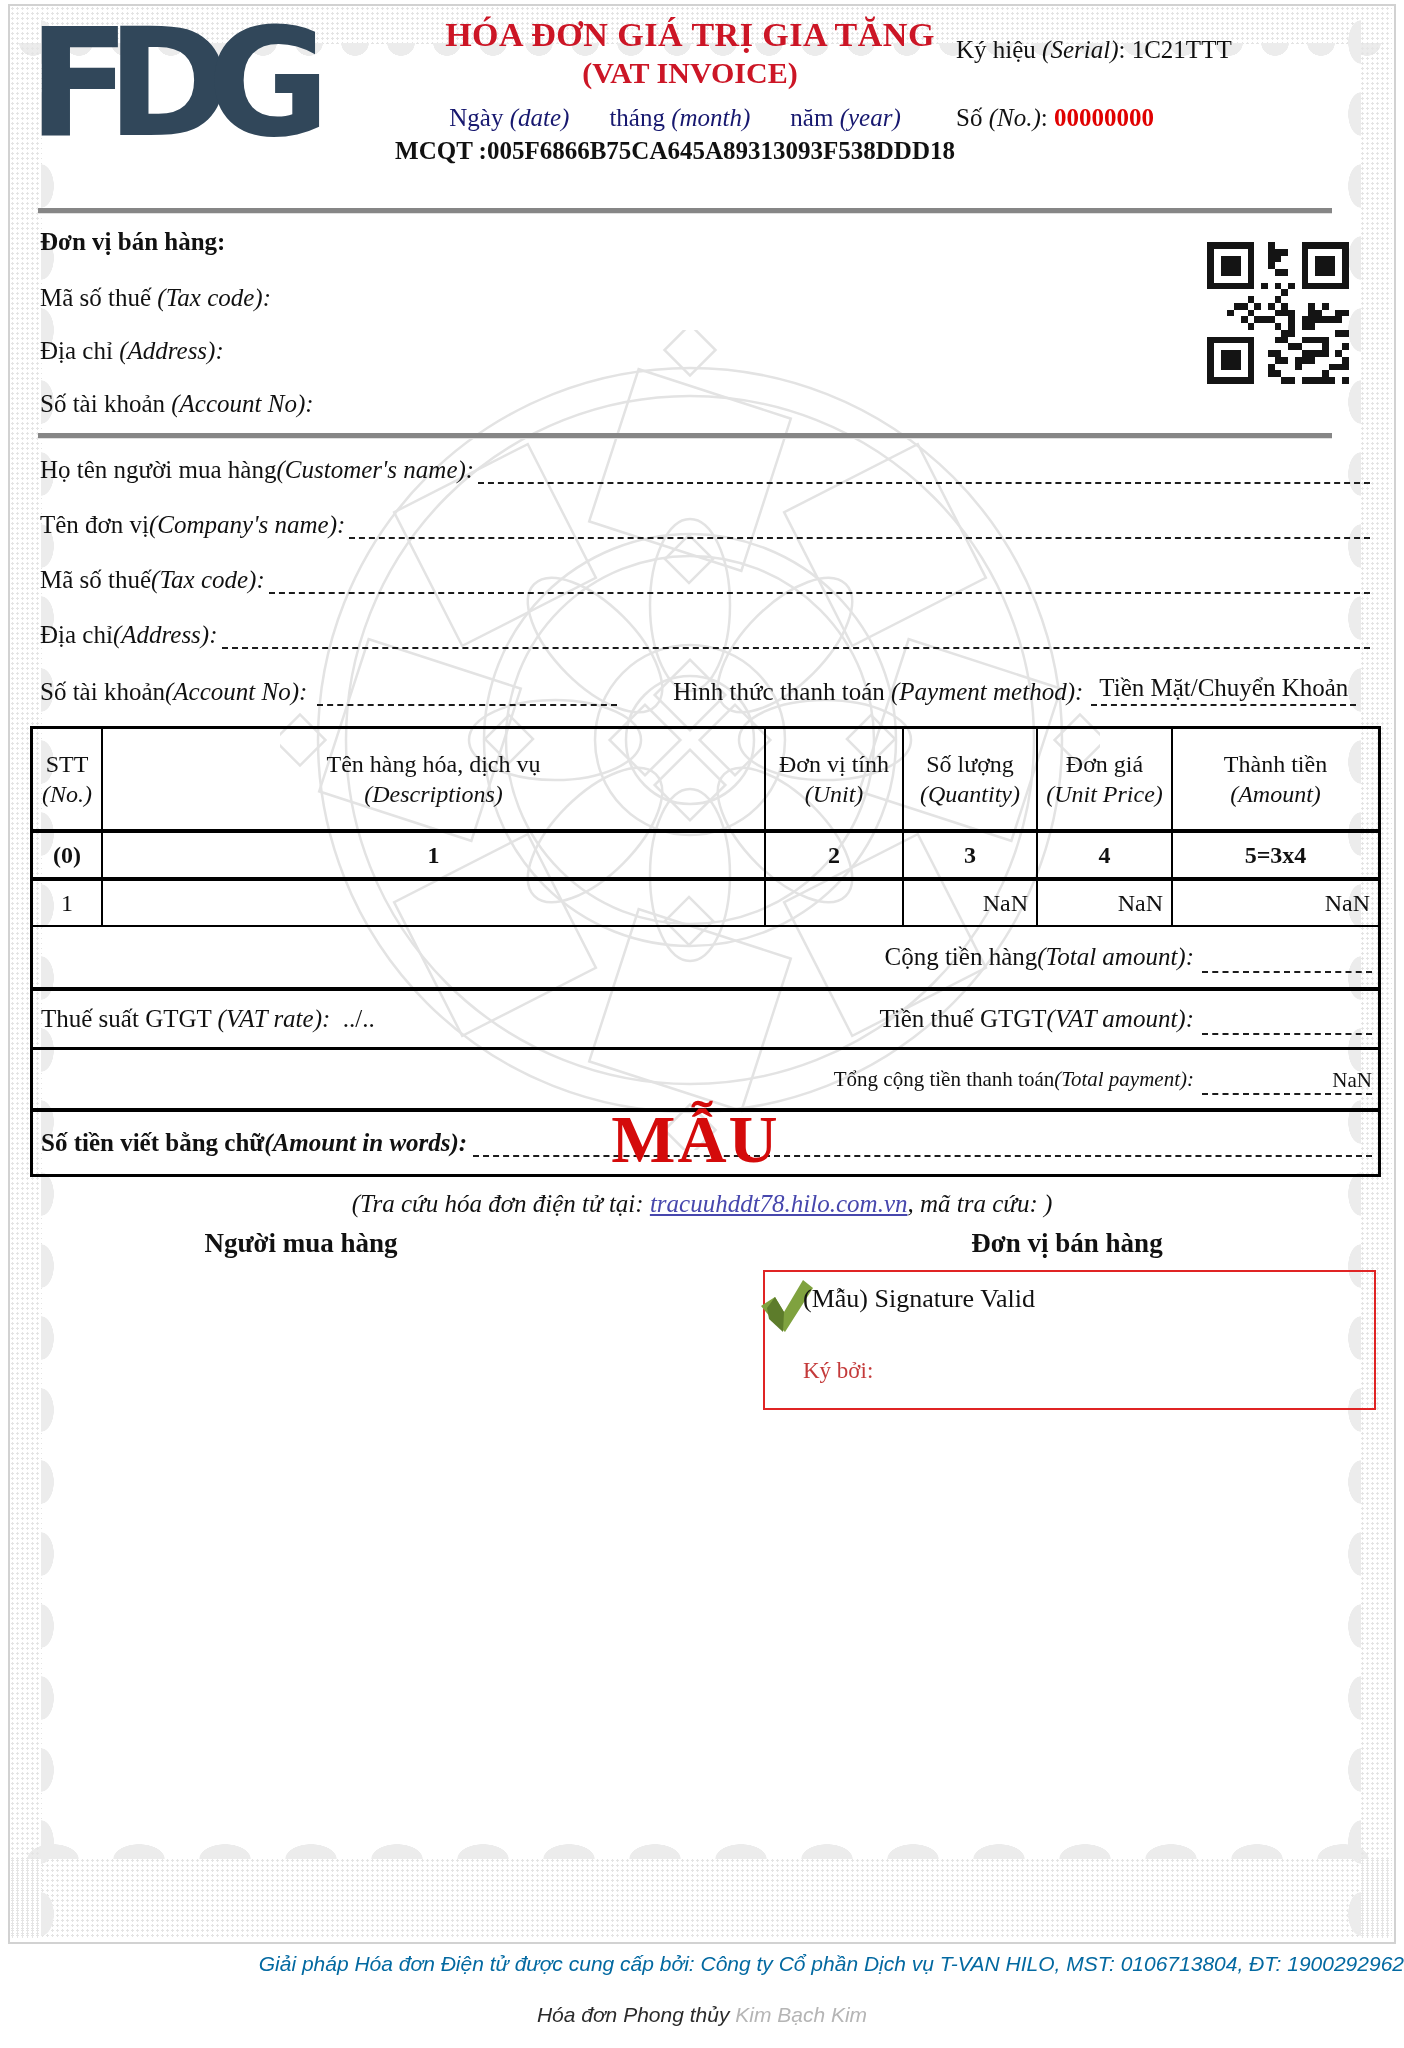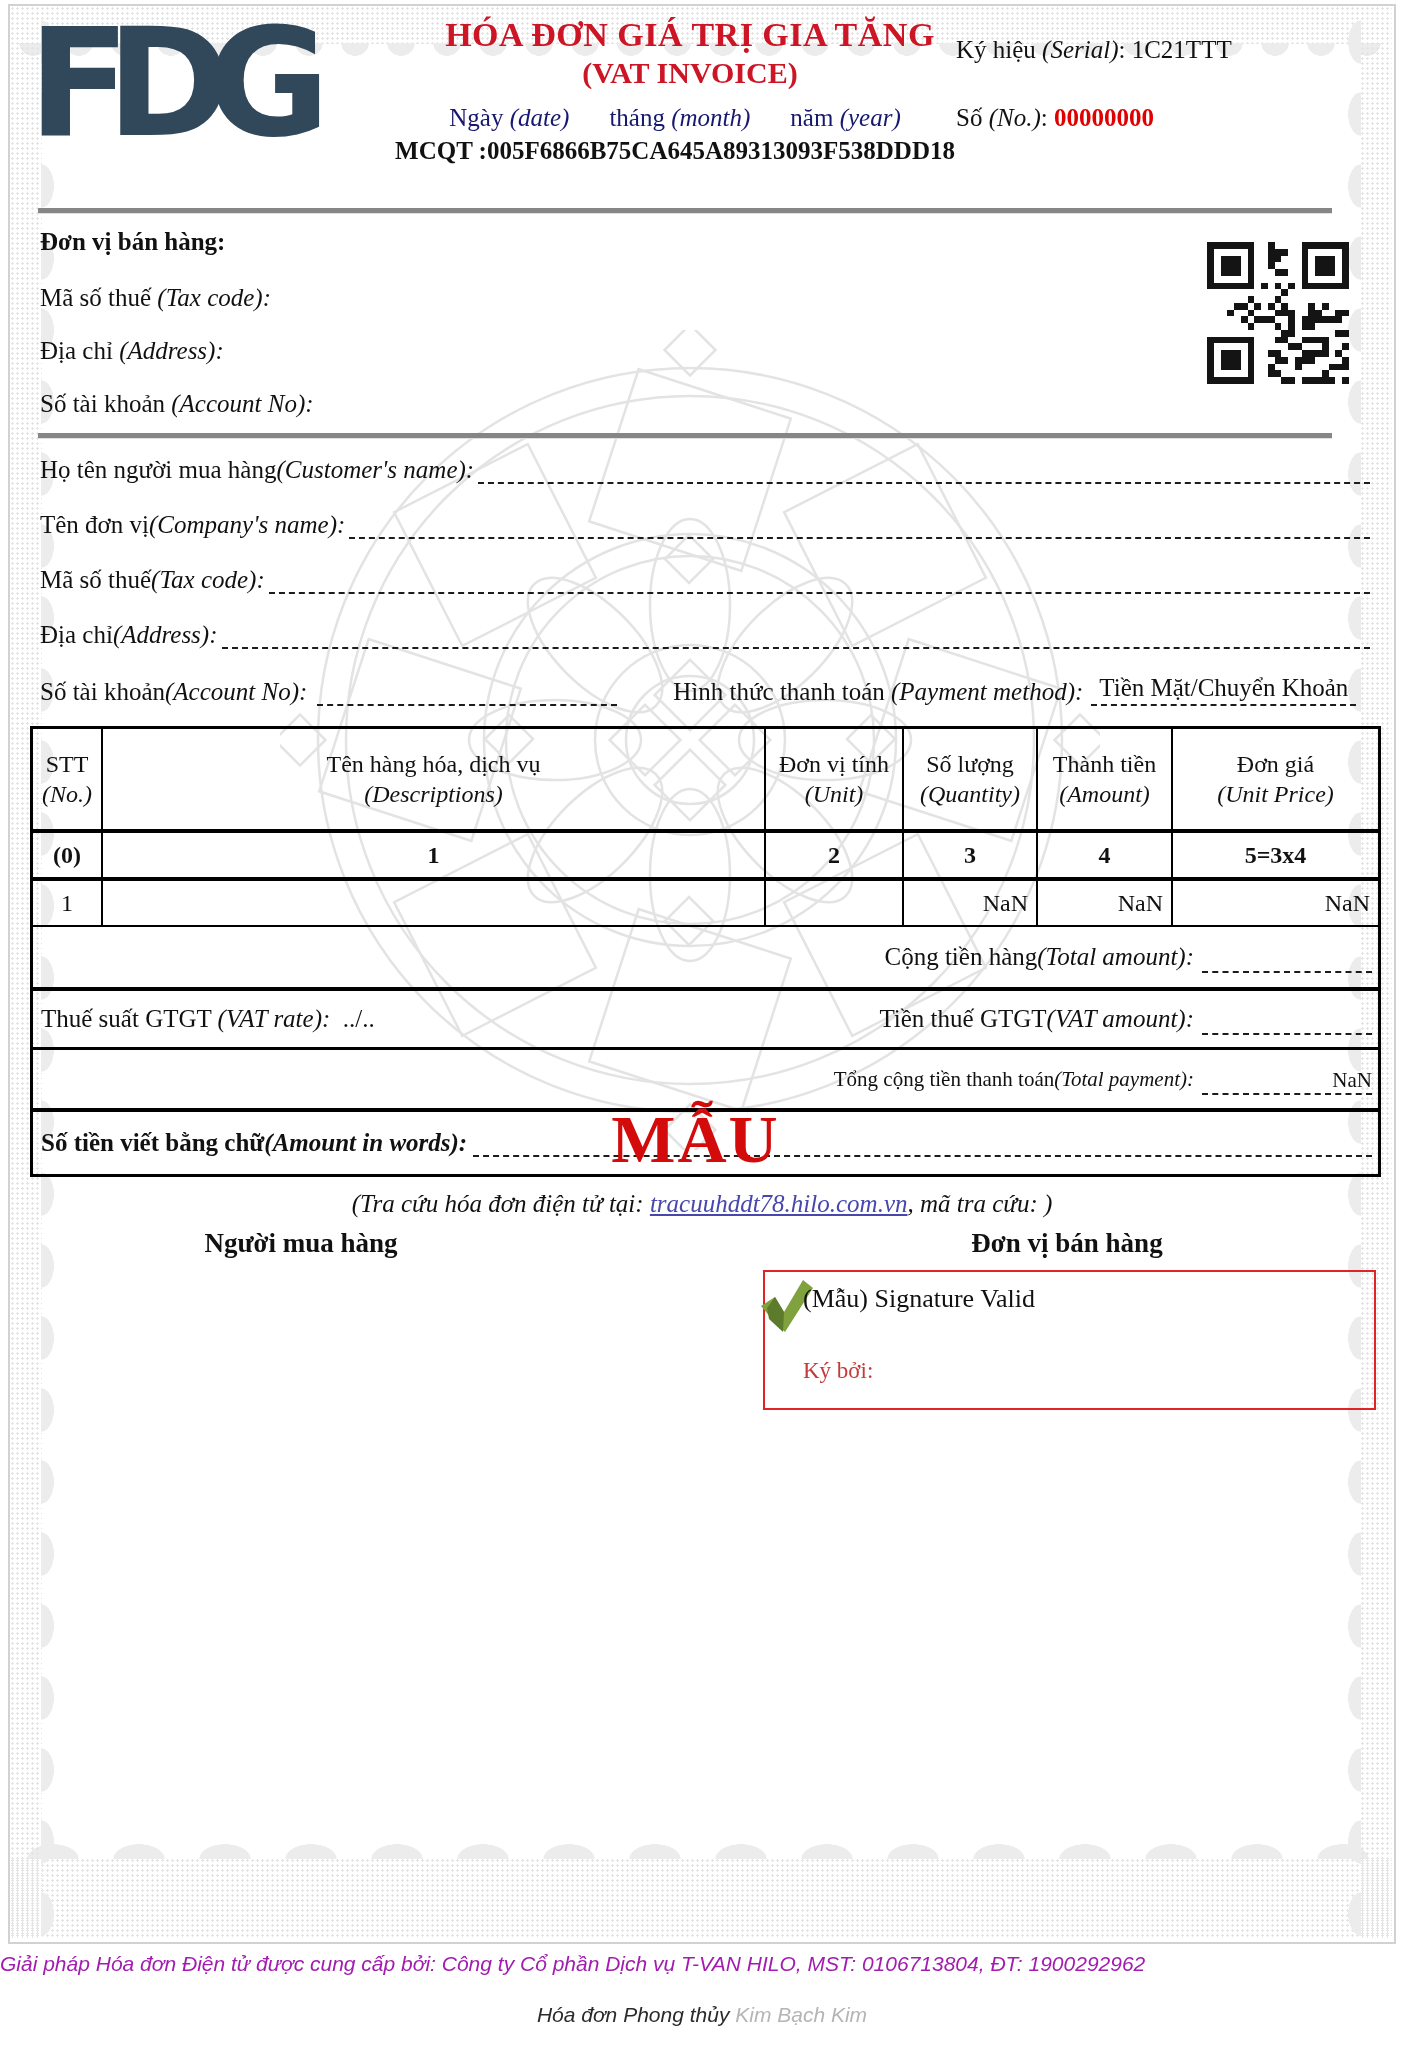--- a/index.html
+++ b/index.html
@@ -79,22 +79,22 @@
   .lookup{position:absolute;left:0;top:1190px;width:1404px;text-align:center;font-style:italic;font-size:25px;z-index:2;}
   .lookup .link{color:#4747ad;text-decoration:underline;cursor:pointer;}
   .sig-title{position:absolute;top:1228px;width:320px;text-align:center;font-weight:bold;font-size:27px;z-index:2;}
   .sig-buyer{left:141px;} .sig-seller{left:907px;}
   .sigbox{position:absolute;left:763px;top:1270px;width:609px;height:136px;border:2px solid #e02424;z-index:3;}
   .sigline{position:absolute;left:38px;top:12px;font-size:26px;white-space:nowrap;}
   .kyboi{position:absolute;left:38px;top:86px;font-size:23px;color:#c43a3a;}
   .check{position:absolute;left:-8px;top:4px;}
 
   
-  .f1{position:absolute;left:0;top:1952px;width:1404px;text-align:left;font-family:"Liberation Sans",sans-serif;
-      font-style:italic;font-size:21px;color:#a21caf;z-index:2;}
+  .f1{position:absolute;left:0;top:1952px;width:1404px;text-align:right;font-family:"Liberation Sans",sans-serif;
+      font-style:italic;font-size:21px;color:#0369a1;z-index:2;}
   .f2{position:absolute;left:0;top:2003px;width:1404px;text-align:center;font-family:"Liberation Sans",sans-serif;
       font-style:italic;font-size:21px;color:#2a2a2a;z-index:2;}
   .f2 .brand{color:#b5b5b5;}
 </style>
 </head>
 <body>
 
 <div class="page">
 
   <div class="frame"></div>
@@ -425,26 +425,26 @@
         </div>
       <div class="c">
           <span>Đơn vị tính</span>
           <span class="it">(Unit)</span>
         </div>
       <div class="c">
           <span>Số lượng</span>
           <span class="it">(Quantity)</span>
         </div>
       <div class="c">
+          <span>Đơn giá</span>
+          <span class="it">(Unit Price)</span>
+        </div>
+      <div class="c">
           <span>Thành tiền</span>
           <span class="it">(Amount)</span>
-        </div>
-      <div class="c">
-          <span>Đơn giá</span>
-          <span class="it">(Unit Price)</span>
         </div>
     </div>
     <div class="trow tindex">
       <div class="c">(0)</div>
       <div class="c">1</div>
       <div class="c">2</div>
       <div class="c">3</div>
       <div class="c">4</div>
       <div class="c">5=3x4</div>
     </div>

